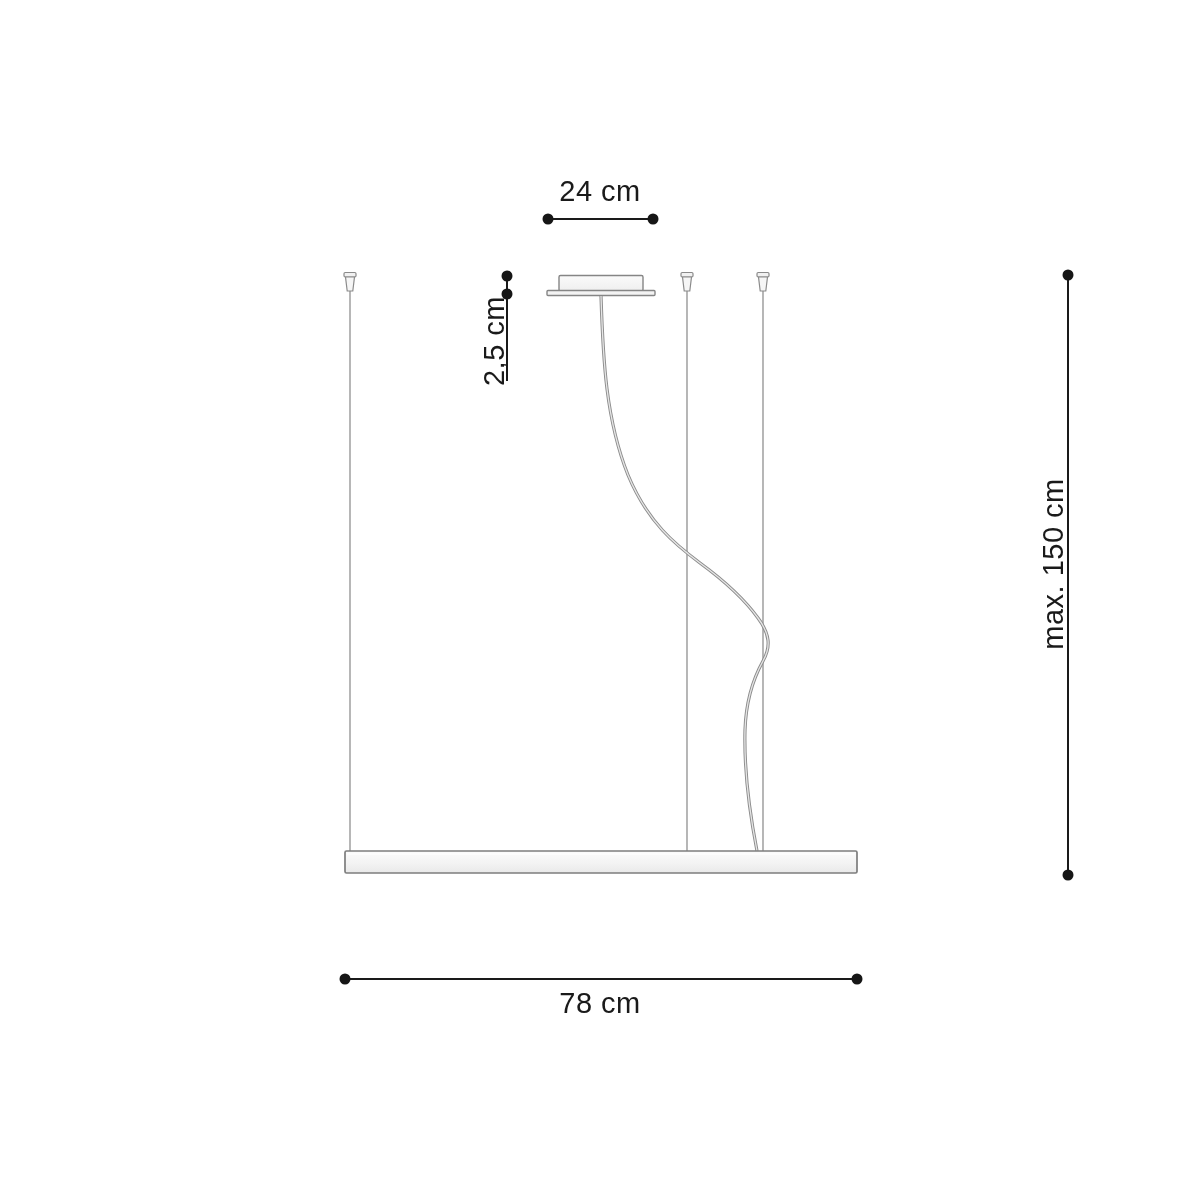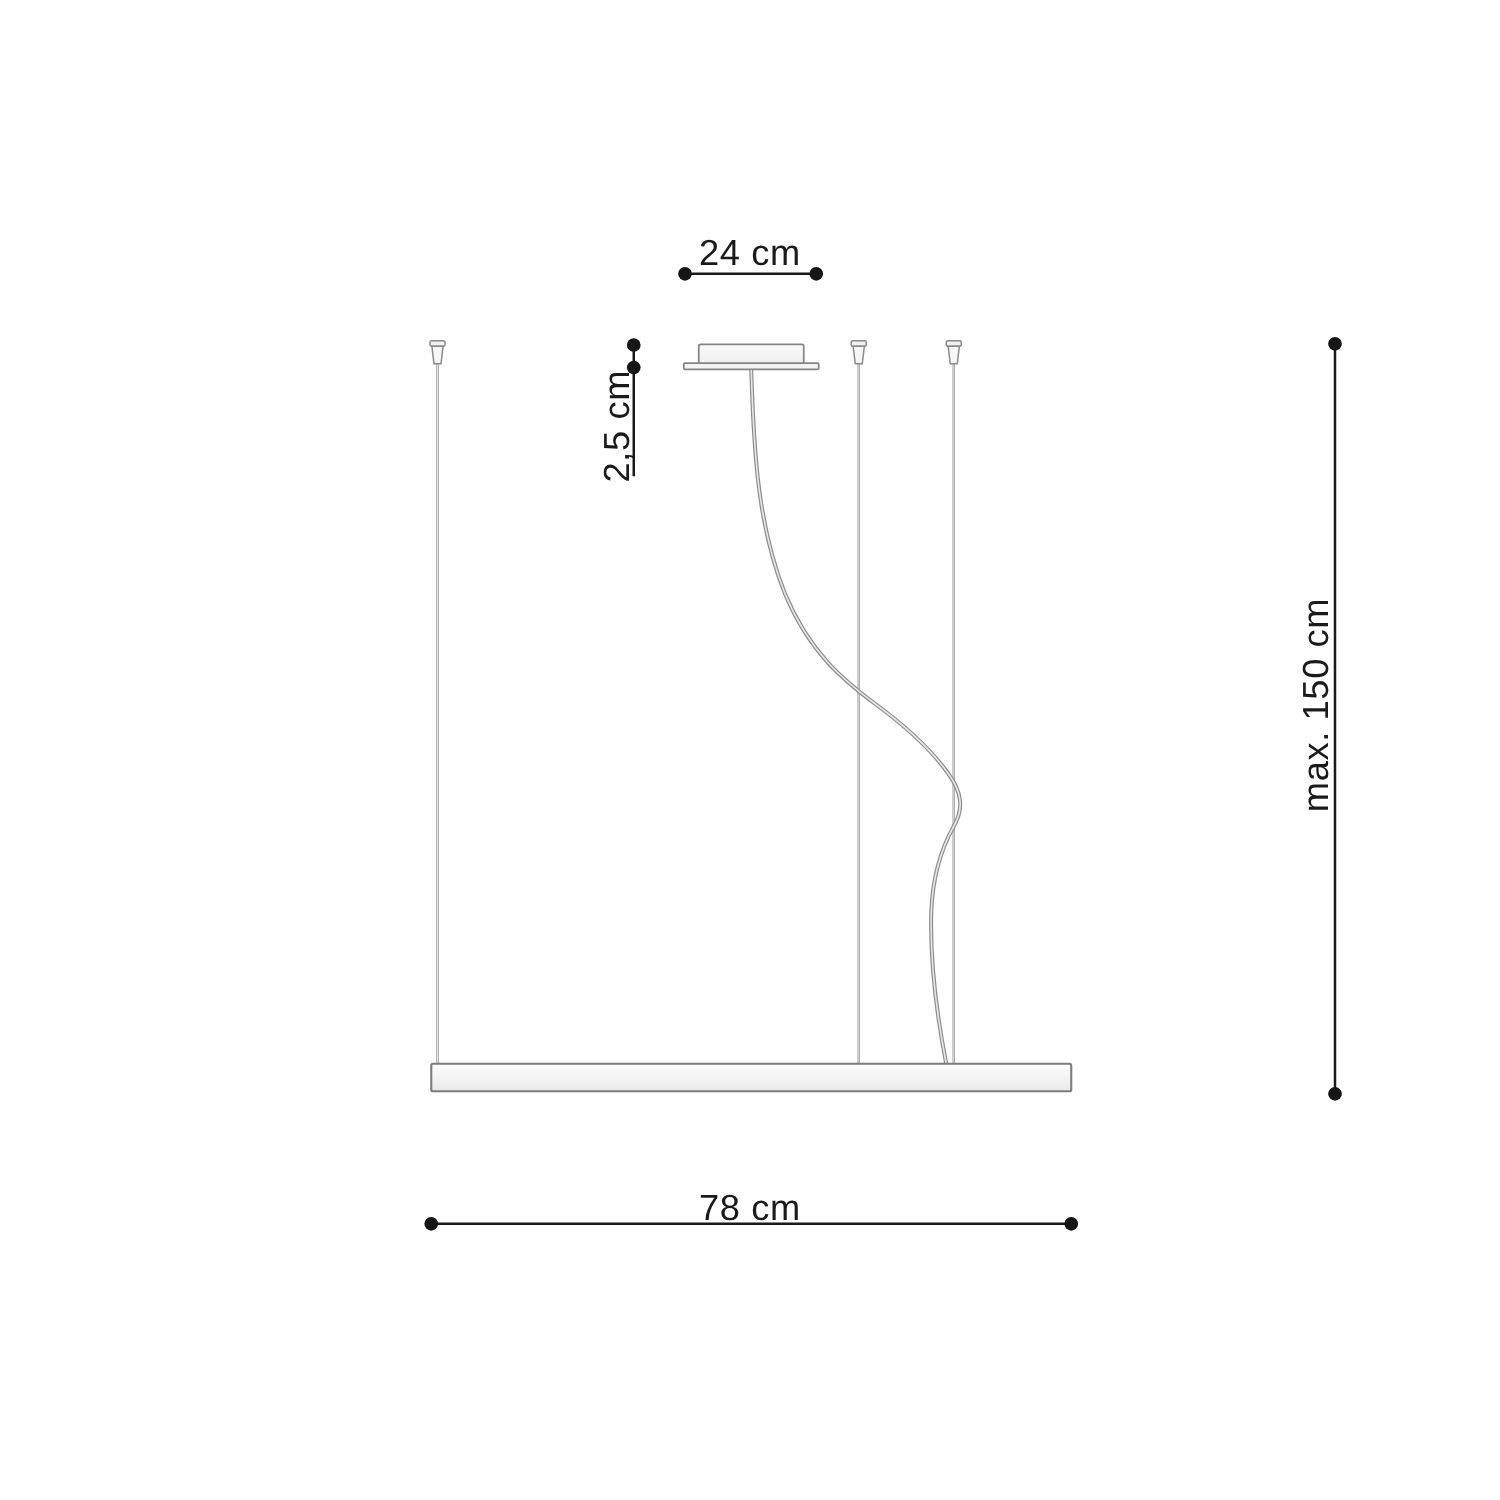--- a/index.html
+++ b/index.html
@@ -13,24 +13,24 @@
   .stage svg{position:absolute;left:0;top:0;}
   .dim-label{
     position:absolute;
     color:#1a1a1a;
     font-size:29px;
     text-align:center;
     white-space:nowrap;
     letter-spacing:0.5px;
   }
   .rot{transform:rotate(-90deg);}
-  #label-canopy-width {left:540px; top:188px; width:120px; height:30px; line-height:30px;}
+  #label-canopy-width {left:540px; top:176px; width:120px; height:30px; line-height:30px;}
   #label-canopy-height{left:429px; top:326px; width:130px; height:30px; line-height:30px;}
   #label-max-drop     {left:953px; top:548px; width:200px; height:32px; line-height:32px;}
-  #label-lamp-width   {left:540px; top:952px; width:120px; height:30px; line-height:30px;}
+  #label-lamp-width   {left:540px; top:988px; width:120px; height:30px; line-height:30px;}
 </style>
 </head>
 <body>
 
 <div class="stage">
 
   <svg width="1200" height="1200" viewBox="0 0 1200 1200">
     <defs>
       <linearGradient id="barFill" x1="0" y1="0" x2="0" y2="1">
         <stop offset="0" stop-color="#fbfbfb"></stop>

